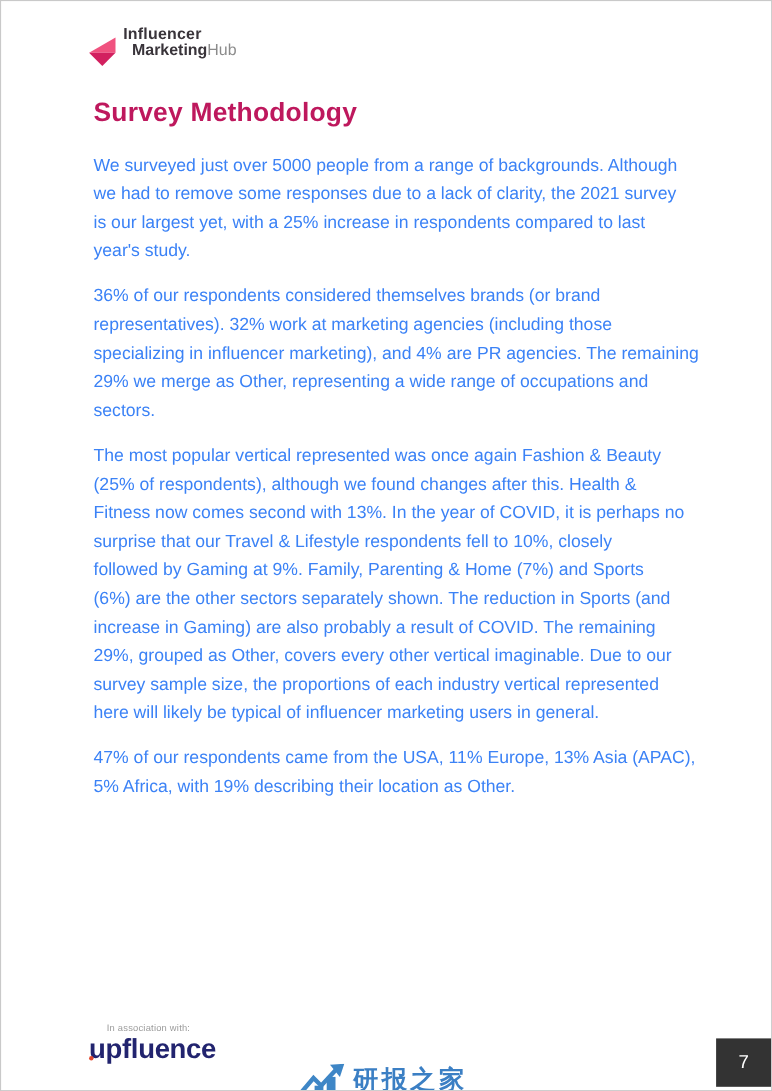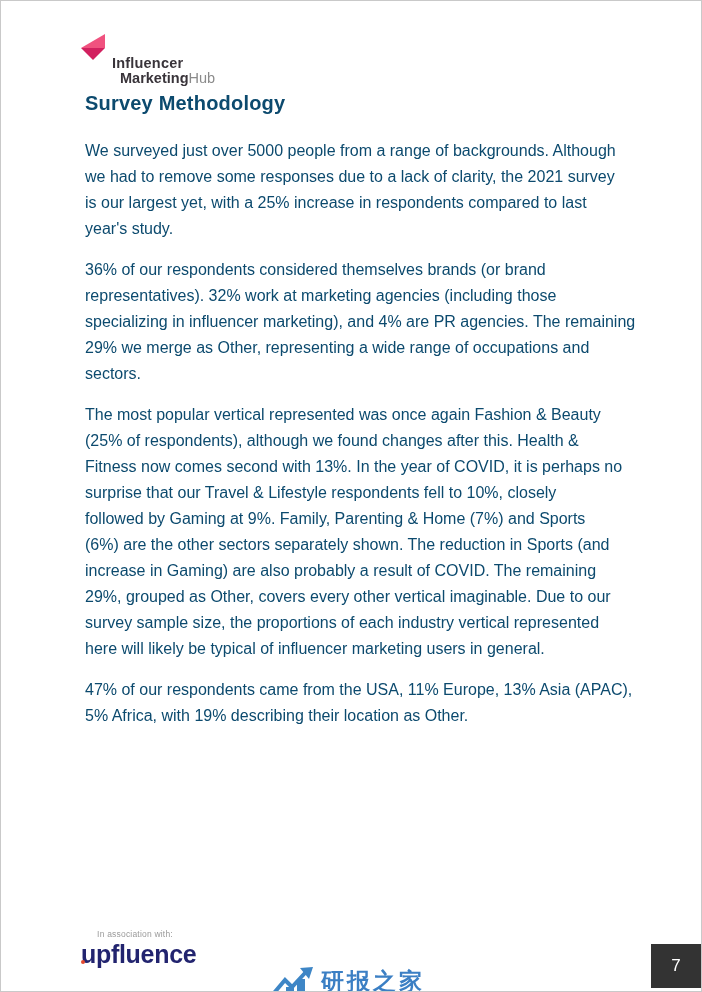--- a/index.html
+++ b/index.html
@@ -11,29 +11,29 @@
     background: #ffffff;
     border: 1px solid #c9c9c9;
     font-family: "Liberation Sans", sans-serif;
     overflow: hidden;
   }
 
   
   .header-logo { position: absolute; left: 78px; top: 23px; display: flex; align-items: flex-start; }
   .imh-icon { margin-top: 7px; flex: 0 0 auto; }
   .logo-text { margin-left: 3px; }
-  .logo-line1 { display: block; font-size: 14.5px; font-weight: 700; color: #39343a; line-height: 15px; letter-spacing: 0.2px; margin-top: 32px; }
+  .logo-line1 { display: block; font-size: 14.5px; font-weight: 700; color: #39343a; line-height: 15px; letter-spacing: 0.2px; }
   .logo-line2 { display: block; font-size: 14.5px; line-height: 15px; margin-left: 8px; }
   .logo-line2 .mk { font-weight: 700; color: #39343a; }
   .logo-line2 .hub { font-weight: 400; color: #8b8b8b; text-align: center; }
 
   
   .main { position: absolute; left: 84px; top: 88px; width: 556px; }
-  .page-title { margin: 0 0 21px 0; font-size: 20px; font-weight: 700; color: #0c4a6e; letter-spacing: 0.2px; line-height: 28px; }
-  .body-par { margin: 0 0 15px 0; font-size: 16px; line-height: 26px; color: #0c4a6e; white-space: pre-line; }
+  .page-title { margin: 0 0 21px 0; font-size: 24px; font-weight: 700; color: #be185d; letter-spacing: 0.2px; line-height: 28px; }
+  .body-par { margin: 0 0 15px 0; font-size: 16px; line-height: 26px; color: #3b82f6; white-space: pre-line; }
 
   
   .assoc { position: absolute; left: 80px; top: 928px; width: 108px; text-align: center; }
   .assoc-label { font-size: 8.5px; color: #9a9a9a; letter-spacing: 0.2px; margin-bottom: 3px; }
   .upfluence { position: relative; display: inline-block; font-size: 25px; font-weight: 700; color: #22246f; letter-spacing: -0.3px; line-height: 24px; }
   .updot { position: absolute; left: 0px; bottom: 2px; width: 4px; height: 4px; background: #e2492f; border-radius: 50%; }
 
   
   .yblook { position: absolute; left: 271px; top: 966px; display: flex; align-items: center; }
   .yb-text { margin-left: 7px; }

